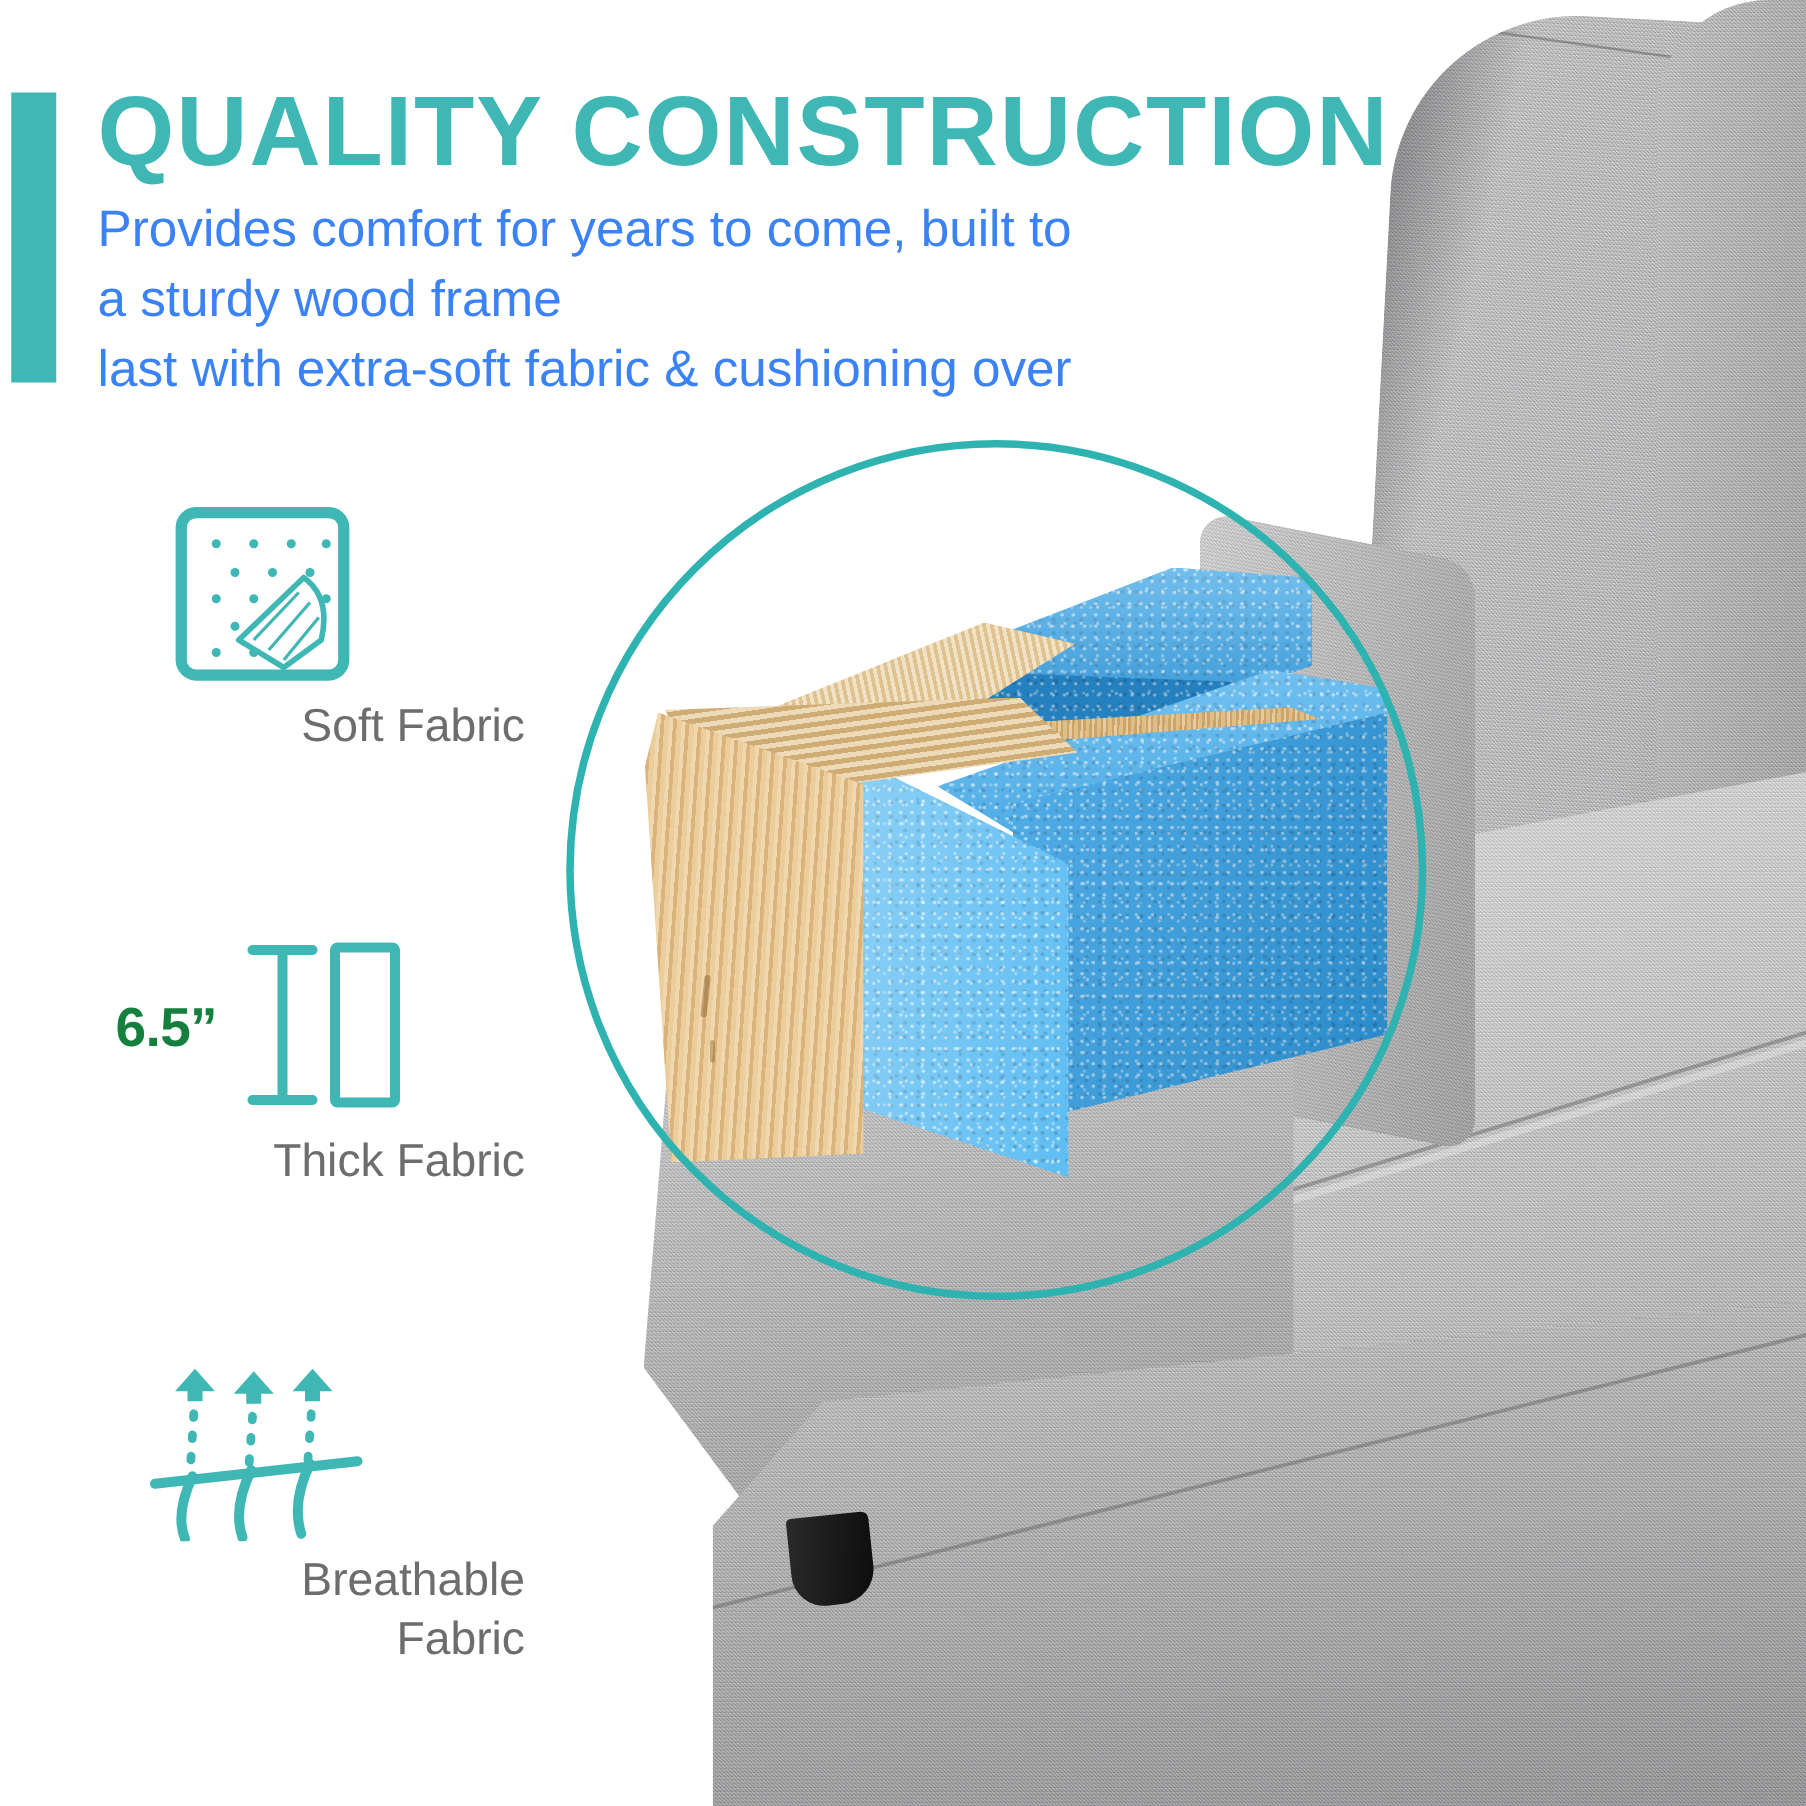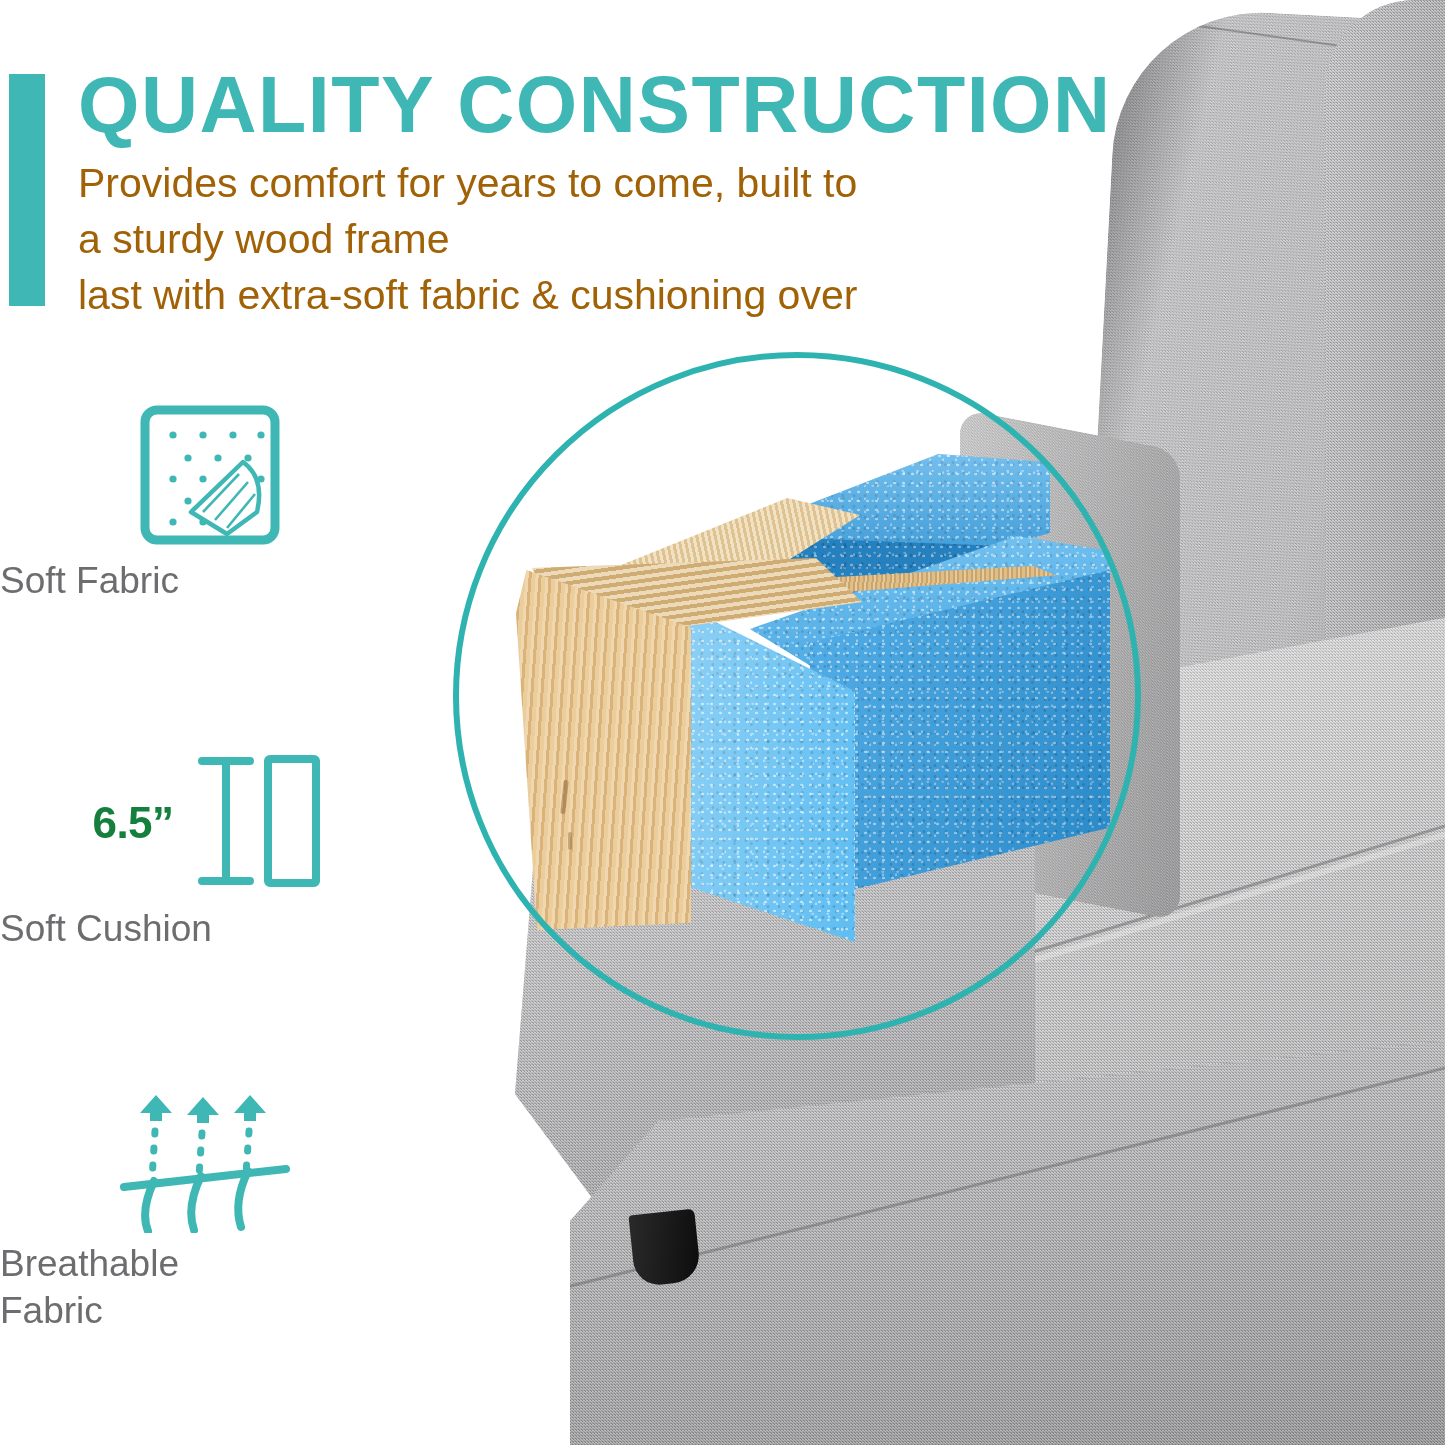--- a/index.html
+++ b/index.html
@@ -5,26 +5,26 @@
   html,body{margin:0;padding:0;background:#fff;}
   body{width:1445px;height:1445px;font-family:"Liberation Sans",sans-serif;overflow:hidden;}
   #stage{position:relative;width:1445px;height:1445px;background:#ffffff;overflow:hidden;}
 
   
   .accent-bar{position:absolute;left:9px;top:74px;width:36px;height:232px;background:#3fb7b4;}
   .headline{position:absolute;left:78px;top:62px;width:1060px;
     font-size:79px;line-height:86px;font-weight:700;letter-spacing:1.5px;
     color:#3fb7b4;font-family:"Liberation Sans",sans-serif;white-space:nowrap;}
   .subhead{position:absolute;left:78px;top:155px;width:960px;
-    font-size:41px;line-height:56px;font-weight:300;color:#a16207;
+    font-size:41px;line-height:56px;font-weight:300;color:#3b82f6;
     font-family:"Liberation Sans",sans-serif;}
   .subhead div{white-space:nowrap;}
 
   
-  .feature{position:absolute;width:420px;text-align:left;}
+  .feature{position:absolute;width:420px;text-align:right;}
   .f1{left:0px;top:392px;}
   .f2{left:0px;top:740px;}
   .f3{left:0px;top:1075px;}
   .f-icon{height:165px;display:flex;align-items:center;justify-content:center;}
   .f-label{font-size:37px;line-height:47px;font-weight:300;color:#6d6d70;
     font-family:"Liberation Sans",sans-serif;}
   .f-label .l2{display:block;}
 
   
   .dimrow{display:flex;align-items:center;justify-content:center;gap:14px;height:165px;}
@@ -232,21 +232,21 @@
         <svg width="140" height="150" viewBox="0 0 140 150">
           <g stroke="#3fb7b4" stroke-width="8" stroke-linecap="round">
             <line x1="14" y1="15" x2="62" y2="15"></line>
             <line x1="14" y1="135" x2="62" y2="135"></line>
             <line x1="38" y1="15" x2="38" y2="135"></line>
           </g>
           <rect x="80" y="13" width="48" height="124" rx="2" ry="2" fill="none" stroke="#3fb7b4" stroke-width="8"></rect>
         </svg>
       </span>
     </div>
-    <div class="f-label">Soft Cushion</div>
+    <div class="f-label">Thick Fabric</div>
   </div>
 
   <div class="feature f3">
     <div class="f-icon">
       <svg width="200" height="150" viewBox="0 0 200 150">
         <g fill="#3fb7b4">
           <path d="M 46 12 L 62 30 L 52 30 L 52 38 L 40 38 L 40 30 L 30 30 Z"></path>
           <path d="M 93 14 L 109 32 L 99 32 L 99 40 L 87 40 L 87 32 L 77 32 Z"></path>
           <path d="M 140 12 L 156 30 L 146 30 L 146 38 L 134 38 L 134 30 L 124 30 Z"></path>
         </g>

